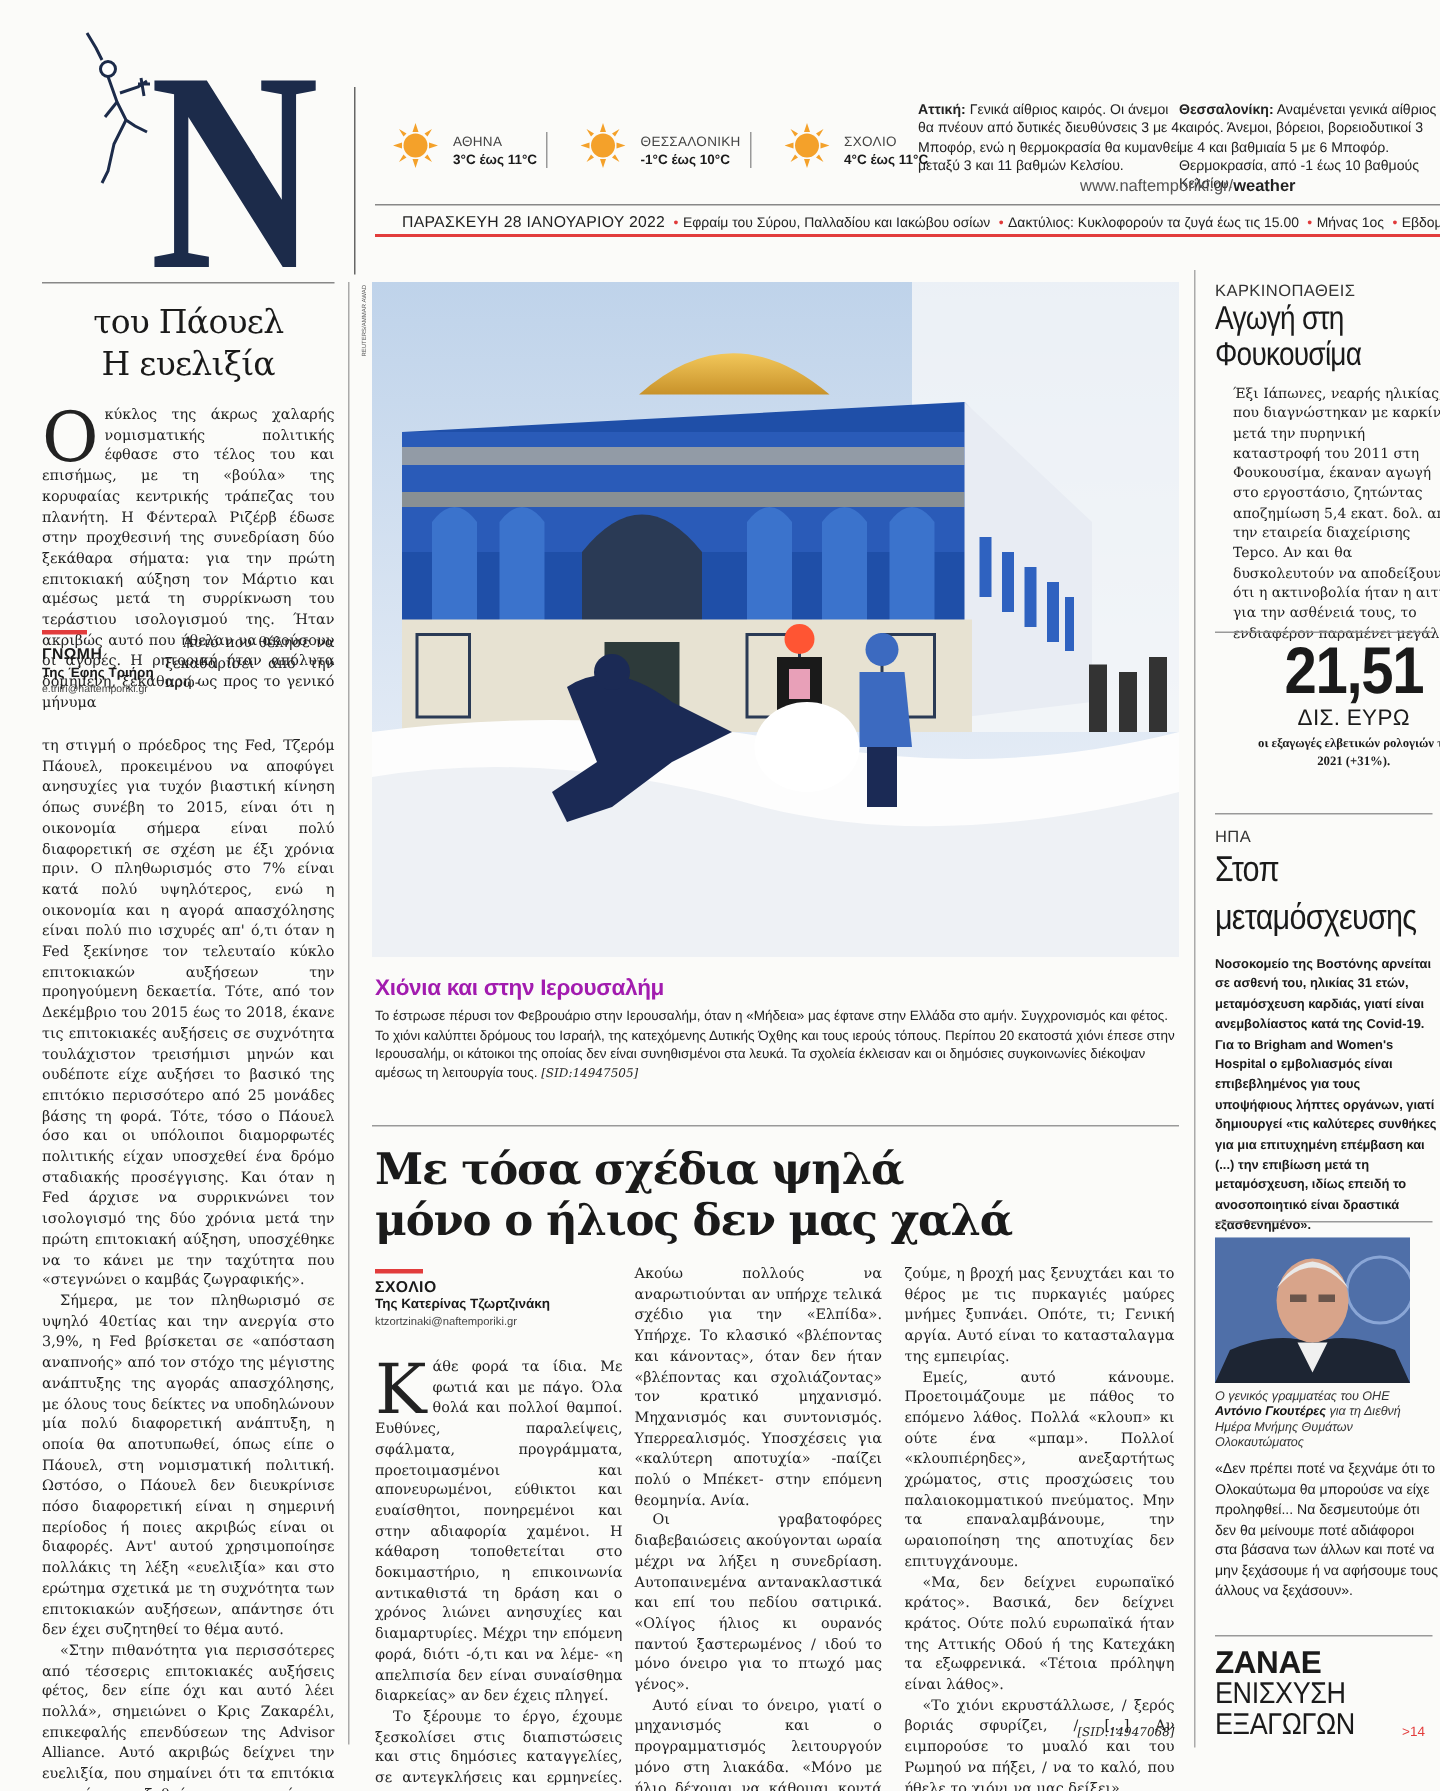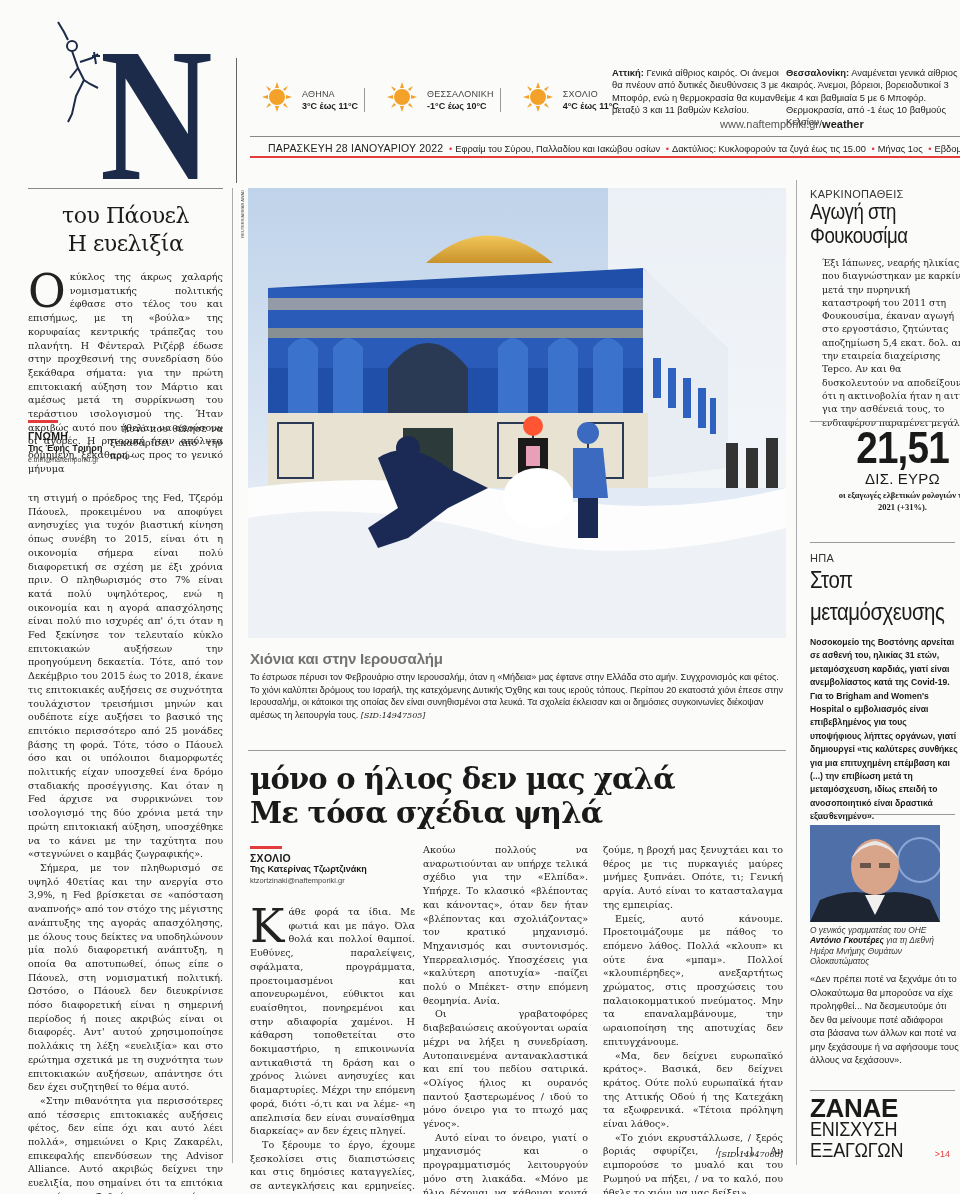--- a/index.html
+++ b/index.html
@@ -50,21 +50,21 @@
   .byline .kicker { font-family: "Liberation Sans", sans-serif; font-weight: bold; font-size: 10.5px; letter-spacing: 0.3px; }
   .byline .author { font-family: "Liberation Sans", sans-serif; font-weight: bold; font-size: 9px; margin-top: 1px; white-space: nowrap; }
   .byline .email { font-family: "Liberation Sans", sans-serif; font-size: 7px; color: #444; margin-top: 3px; white-space: nowrap; }
 
   .lcol-vline { left: 232px; top: 188px; width: 1px; height: 975px; background: #aaa; }
 
   
   .photo { left: 248px; top: 188px; width: 538px; height: 450px; overflow: hidden; background: linear-gradient(#c9d9ec 0%, #e9eef5 30%, #f4f6fa 60%, #ffffff 100%); }
   .photo-credit { left: 240px; top: 190px; font-family: "Liberation Sans", sans-serif; font-size: 4px; color: #555; writing-mode: vertical-rl; transform: rotate(180deg); }
 
-  .caption-title { left: 250px; top: 650px; font-family: "Liberation Sans", sans-serif; font-size: 15px; font-weight: bold; color: #737373; letter-spacing: -0.2px; }
+  .caption-title { left: 250px; top: 650px; font-family: "Liberation Sans", sans-serif; font-size: 15px; font-weight: bold; color: #a21caf; letter-spacing: -0.2px; }
   .caption-text { left: 250px; top: 671px; width: 536px; font-family: "Liberation Sans", sans-serif; font-size: 9px; line-height: 12.6px; color: #222; }
   .sid { font-family: "DejaVu Serif", serif; font-style: italic; font-size: 8px; }
 
   .mid-rule { left: 248px; top: 750px; width: 538px; height: 1px; background: #999; }
   .comment-headline { left: 250px; top: 762px; width: 540px; font-family: "DejaVu Serif", serif; font-size: 29px; line-height: 34px; color: #1a1a1a; letter-spacing: -0.8px; }
 
   .byline2 { left: 250px; top: 846px; width: 170px; }
   .byline2 .redbar { width: 32px; height: 3px; background: #e23c3c; margin-bottom: 3px; }
   .byline2 .kicker { font-family: "Liberation Sans", sans-serif; font-weight: bold; font-size: 10.5px; letter-spacing: 0.3px; }
   .byline2 .author { font-family: "Liberation Sans", sans-serif; font-weight: bold; font-size: 9px; }
@@ -91,21 +91,21 @@
   .r2 { left: 810px; top: 552px; width: 148px; }
   .r2 .rhead { font-size: 24px; line-height: 32px; }
   .r2-body { left: 810px; top: 636px; width: 148px; font-family: "Liberation Sans", sans-serif; font-weight: bold; font-size: 8.6px; line-height: 13.4px; color: #1a1a1a; }
   .rrule3 { left: 810px; top: 814px; width: 145px; height: 1px; background: #999; }
   .portrait { left: 810px; top: 825px; width: 130px; height: 97px; overflow: hidden; background: #5b7ab0; }
   .portrait-cap { left: 810px; top: 925px; width: 140px; font-family: "Liberation Sans", sans-serif; font-style: italic; font-size: 8.4px; line-height: 10.3px; color: #333; }
   .portrait-cap b { font-weight: bold; color: #111; }
   .quote { left: 810px; top: 972px; width: 150px; font-family: "Liberation Sans", sans-serif; font-size: 9.4px; line-height: 13.5px; color: #1a1a1a; }
   .rrule4 { left: 810px; top: 1090px; width: 145px; height: 1px; background: #999; }
   .teaser { left: 810px; top: 1098px; width: 148px; }
-  .teaser .t1 { font-family: "Liberation Sans", sans-serif; font-weight: bold; font-size: 26px; line-height: 21px; letter-spacing: -0.3px; }
+  .teaser .t1 { font-family: "Liberation Sans", sans-serif; font-weight: bold; font-size: 21px; line-height: 21px; letter-spacing: -0.3px; }
   .teaser .t2 { font-family: "Liberation Sans", sans-serif; font-size: 20px; line-height: 21px; letter-spacing: -0.3px; transform: scaleX(0.9); transform-origin: left top; white-space: nowrap; }
   .teaser .page { position: absolute; right: 8px; bottom: 2px; font-family: "Liberation Sans", sans-serif; font-size: 9px; color: #e23c3c; }
 </style>
 </head>
 <body>
 
 <div class="abs logo-fig">
   <svg viewBox="0 0 58 105" width="58" height="105">
     <g fill="none" stroke="#1c2b4a" stroke-width="2">
       <path d="M8 4 L14 14 L18 22"></path>
@@ -289,22 +289,22 @@
 </div>
 
 <div class="abs caption-title">Χιόνια και στην Ιερουσαλήμ</div>
 <div class="abs caption-text">
   <span>Το έστρωσε πέρυσι τον Φεβρουάριο στην Ιερουσαλήμ, όταν η «Μήδεια» μας έφτανε στην Ελλάδα στο αμήν. Συγχρονισμός και φέτος. Το χιόνι καλύπτει δρόμους του Ισραήλ, της κατεχόμενης Δυτικής Όχθης και τους ιερούς τόπους. Περίπου 20 εκατοστά χιόνι έπεσε στην Ιερουσαλήμ, οι κάτοικοι της οποίας δεν είναι συνηθισμένοι στα λευκά. Τα σχολεία έκλεισαν και οι δημόσιες συγκοινωνίες διέκοψαν αμέσως τη λειτουργία τους.</span>
   <span class="sid">[SID:14947505]</span>
 </div>
 
 <div class="abs mid-rule"></div>
 <h2 class="abs comment-headline">
+  <div>Με τόσα σχέδια ψηλά</div>
   <div>μόνο ο ήλιος δεν μας χαλά</div>
-  <div>Με τόσα σχέδια ψηλά</div>
 </h2>
 
 <div class="abs byline2">
   <div class="redbar"></div>
   <div class="kicker">ΣΧΟΛΙΟ</div>
   <div class="author">Της Κατερίνας Τζωρτζινάκη</div>
   <div class="email">ktzortzinaki@naftemporiki.gr</div>
 </div>
 
 <div class="abs body-serif c1">

